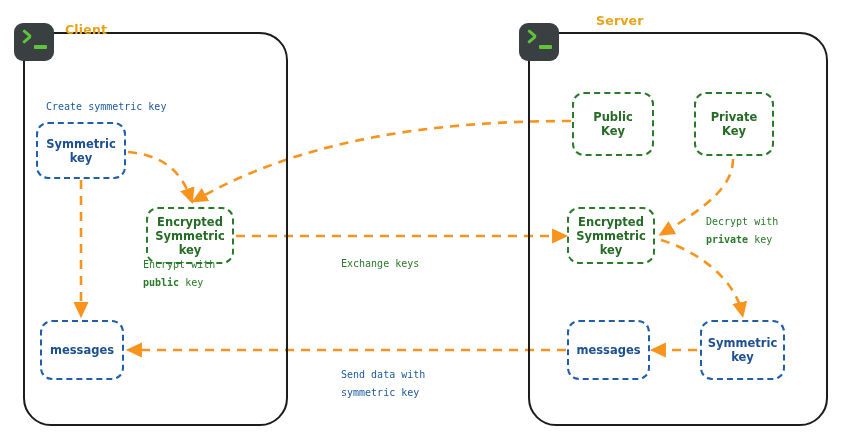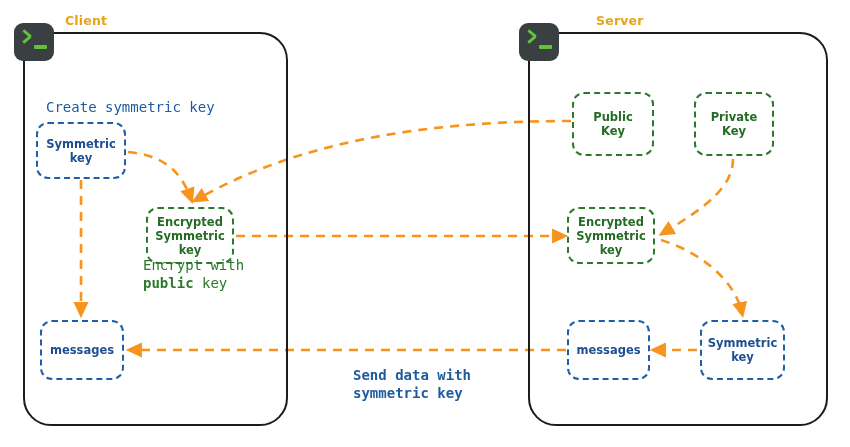--- a/index.html
+++ b/index.html
@@ -103,21 +103,21 @@
   }
   .ebox.green {
     border: 2.6px dashed #2a7a2a;
     color: #256b25;
   }
 
   
   .annot {
     position: absolute;
     font-family: "DejaVu Sans Mono", monospace;
-    font-size: 14px;
+    font-size: 10px;
     line-height: 18px;
     white-space: pre;
   }
   .annot.blue { color: #1d5a9e; }
   .annot.green { color: #2a7a2a; }
   .annot b { font-weight: bold; }
 
   
   #arrows {
     position: absolute;
@@ -157,43 +157,44 @@
     <path d="M566,350 L131,350" fill="none" stroke="#f7941e" stroke-width="2.6" stroke-dasharray="9 7" marker-end="url(#ah)"></path>
   </svg>
 
   <div class="container-box" style="left:23px; top:32px; width:265px; height:394px;"></div>
 
   <div class="terminal-icon" style="left:14px; top:23px;">
     <span class="chev"></span>
     <span class="dash"></span>
   </div>
 
-  <div class="container-title" style="left:65px; top:13px;text-align:right;">Client</div>
+  <div class="container-title" style="left:65px; top:22px;text-align:right;">Client</div>
 
   <div class="annot blue" style="left:46px; top:98px;">Create symmetric key</div>
 
   <div class="ebox blue" style="left:36px; top:122px; width:90px; height:57px;">
     <span style="white-space:pre-line;">Symmetric
 key</span>
   </div>
 
   <div class="ebox green" style="left:146px; top:207px; width:88px; height:57px;">
     <span style="white-space:pre-line;">Encrypted
 Symmetric
 key</span>
   </div>
 
   <div class="ebox blue" style="left:40px; top:320px; width:84px; height:60px;">
     <span>messages</span>
   </div>
 
   <div class="annot green" style="left:143px; top:256px;"><span>Encrypt with</span><br><b>public</b><span> key</span></div>
 
-
-  <div class="annot blue" style="left:353px; top:366px;font-weight:bold;"><span>Send data with</span><br><span>symmetric key</span></div>
+  <div class="annot green" style="left:341px; top:255px;">Exchange keys</div>
+
+  <div class="annot blue" style="left:341px; top:366px;"><span>Send data with</span><br><span>symmetric key</span></div>
 
   <div class="container-box" style="left:528px; top:32px; width:300px; height:394px;"></div>
 
   <div class="terminal-icon" style="left:519px; top:23px;">
     <span class="chev"></span>
     <span class="dash"></span>
   </div>
 
   <div class="container-title" style="left:596px; top:13px;">Server</div>
 
@@ -215,14 +216,15 @@
 
   <div class="ebox blue" style="left:567px; top:320px; width:83px; height:60px;">
     <span>messages</span>
   </div>
 
   <div class="ebox blue" style="left:700px; top:320px; width:85px; height:60px;">
     <span style="white-space:pre-line;">Symmetric
 key</span>
   </div>
 
+  <div class="annot green" style="left:706px; top:213px;"><span>Decrypt with</span><br><b>private</b><span> key</span></div>
 
 </div>
 
 </body></html>

